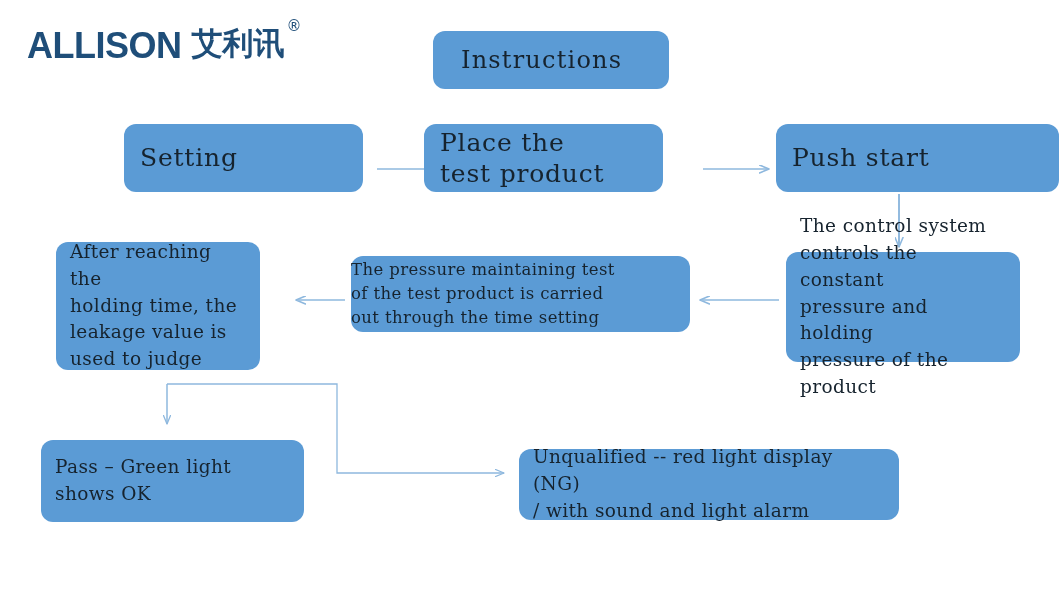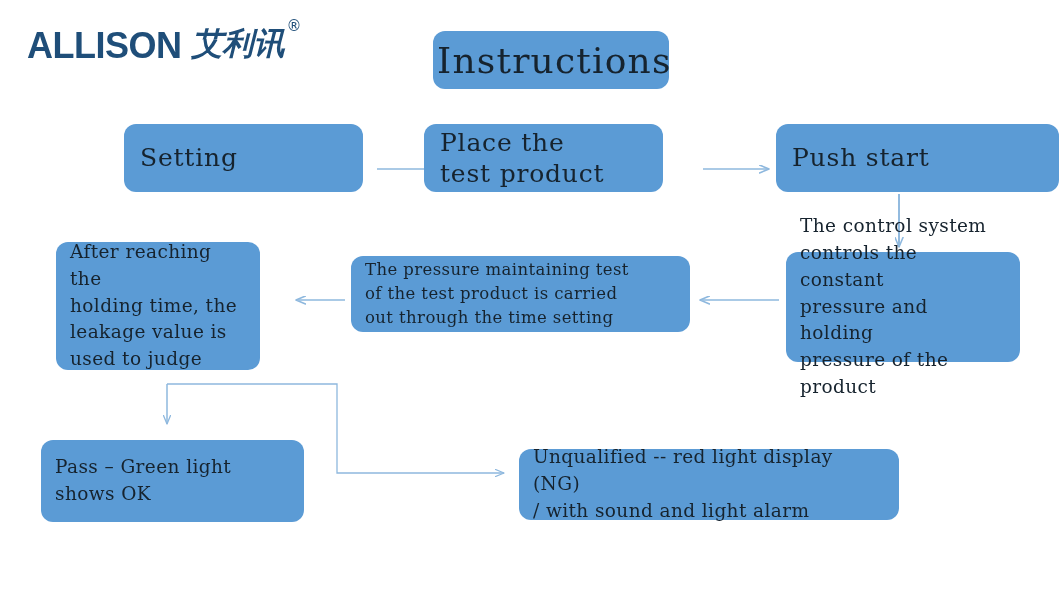--- a/index.html
+++ b/index.html
@@ -37,21 +37,20 @@
     line-height: 1;
   }
   #logo .cjk {
     font-family: "DejaVu Sans", sans-serif;
     font-weight: bold;
     font-size: 31px;
     color: #1F4E79;
     line-height: 1;
     margin-left: 10px;
     letter-spacing: 0px;
-    font-style: italic;
   }
   #logo .reg {
     font-family: "DejaVu Sans", sans-serif;
     font-size: 15px;
     color: #1F4E79;
     line-height: 1;
     margin-left: 2px;
     margin-top: -9px;
   }
 
@@ -67,35 +66,35 @@
     font-family: "DejaVu Serif", serif;
     white-space: pre-wrap;
   }
   .node .txt {
     display: block;
     width: 100%;
     white-space: pre-wrap;
   }
 
   .node.title {
-    font-size: 36px;
+    font-size: 24px;
     letter-spacing: 1.2px;
-    padding: 0 4px;
+    padding: 0 28px;
     justify-content: center;
   }
   .node.big {
     font-size: 25px;
     letter-spacing: 0.8px;
     padding: 0 16px;
     line-height: 1.25;
   }
   .node.small {
     font-size: 16.5px;
     letter-spacing: 0.4px;
-    padding: 0 14px;
+    padding: 0 0;
     line-height: 1.45;
   }
   .node.med {
     font-size: 18.5px;
     letter-spacing: 0.4px;
     padding: 0 14px;
     line-height: 1.45;
   }
 
   

